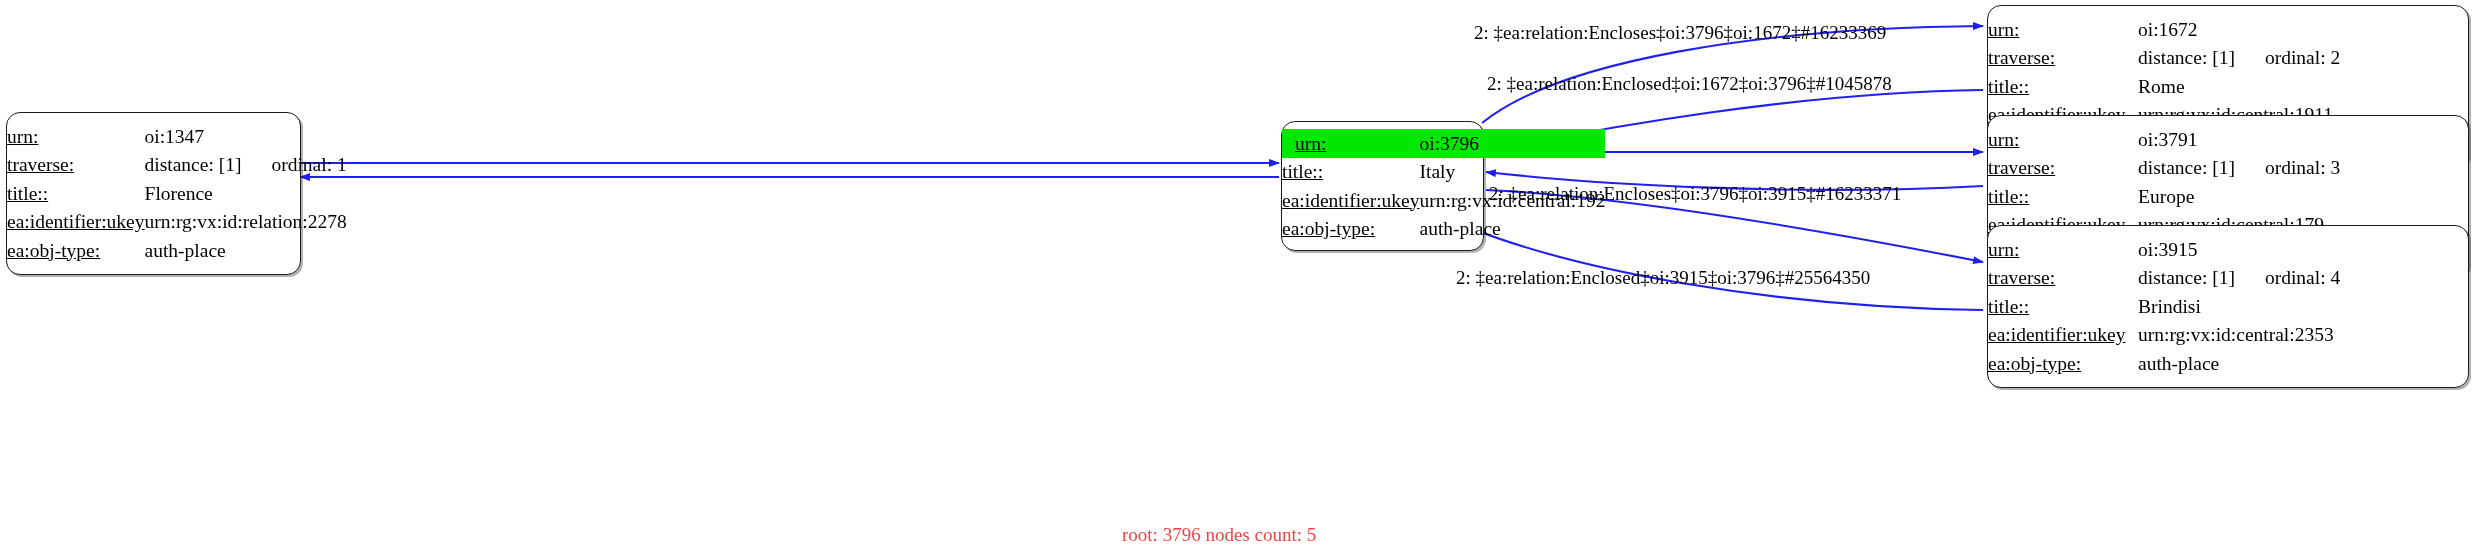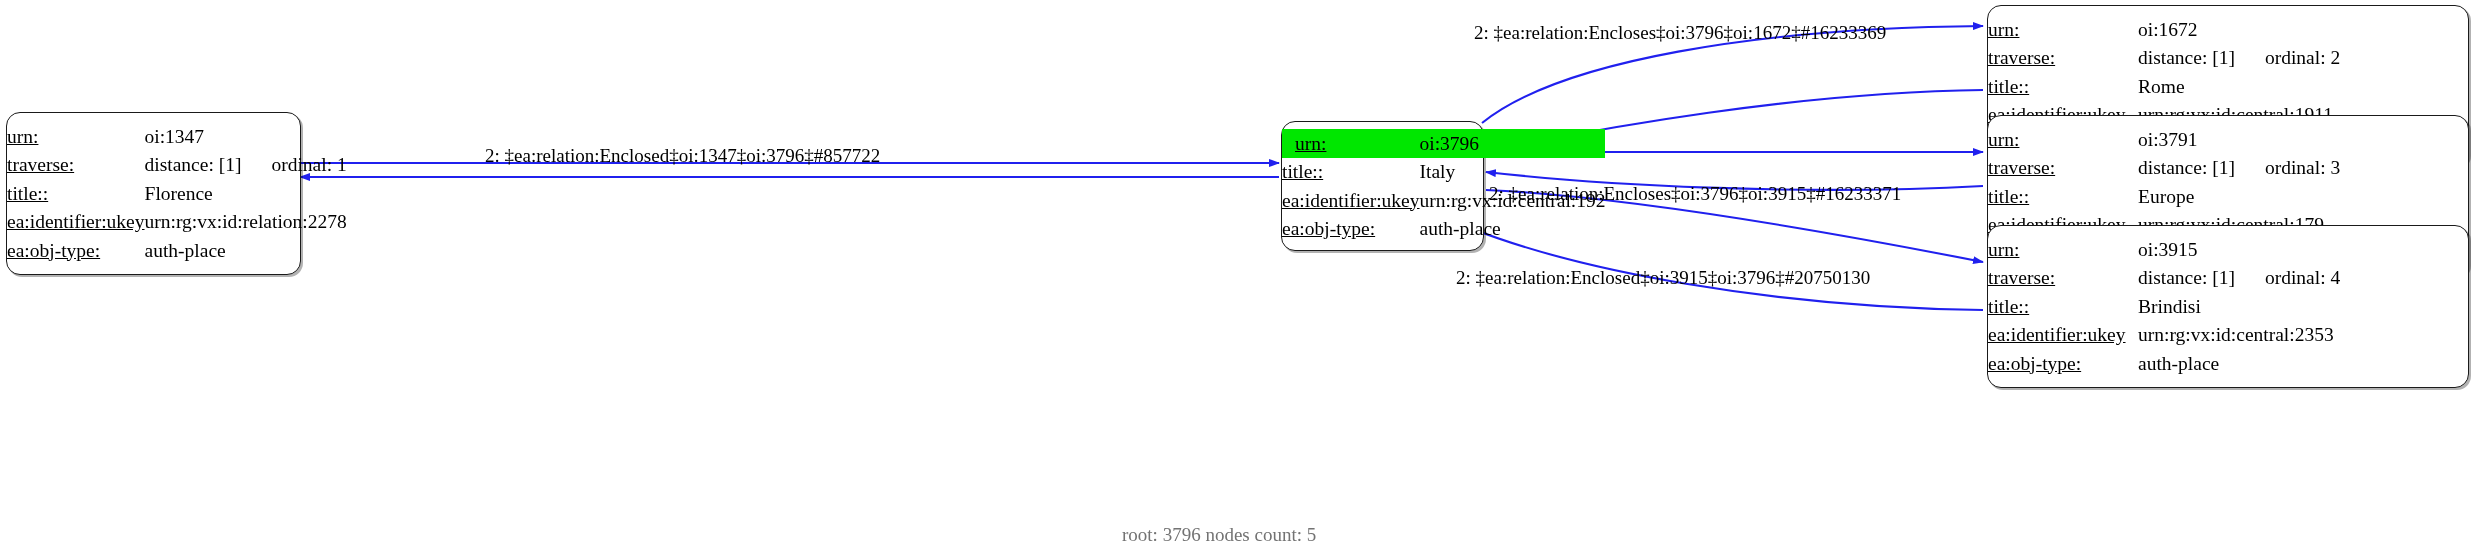--- a/index.html
+++ b/index.html
@@ -43,21 +43,21 @@
     position:absolute;
     font-size:19px;
     color:#000000;
     white-space:nowrap;
     background:transparent;
     line-height:1;
   }
   .footer{
     position:absolute;
     font-size:19px;
-    color:#737373;
+    color:#ef4444;
     white-space:nowrap;
   }
 </style>
 </head>
 <body>
 
 <div id="graph">
 
   <svg class="edges" viewBox="0 0 2475 553">
     <defs>
@@ -205,27 +205,27 @@
         <td class="v">urn:rg:vx:id:central:2353</td>
       </tr>
       <tr>
         <td class="k">ea:obj-type:</td>
         <td class="v">auth-place</td>
       </tr>
     </tbody>
       </table>
   </div>
 
-  <div class="edge-label" style="left:485px; top:146px;">2: ‡ea:relation:Enclosed‡oi:1347‡oi:3796‡#857722</div>
 
 
   <div class="edge-label" style="left:1474px; top:23px;text-align:center;">2: ‡ea:relation:Encloses‡oi:3796‡oi:1672‡#16233369</div>
 
+  <div class="edge-label" style="left:1487px; top:74px;">2: ‡ea:relation:Enclosed‡oi:1672‡oi:3796‡#1045878</div>
 
 
 
   <div class="edge-label" style="left:1489px; top:184px;">2: ‡ea:relation:Encloses‡oi:3796‡oi:3915‡#16233371</div>
 
-  <div class="edge-label" style="left:1456px; top:268px;">2: ‡ea:relation:Enclosed‡oi:3915‡oi:3796‡#20750130</div>
+  <div class="edge-label" style="left:1456px; top:268px;">2: ‡ea:relation:Enclosed‡oi:3915‡oi:3796‡#25564350</div>
 
   <div class="footer" style="left:1122px; top:524px;">root: 3796 nodes count: 5</div>
 
 </div>
 
 </body></html>

